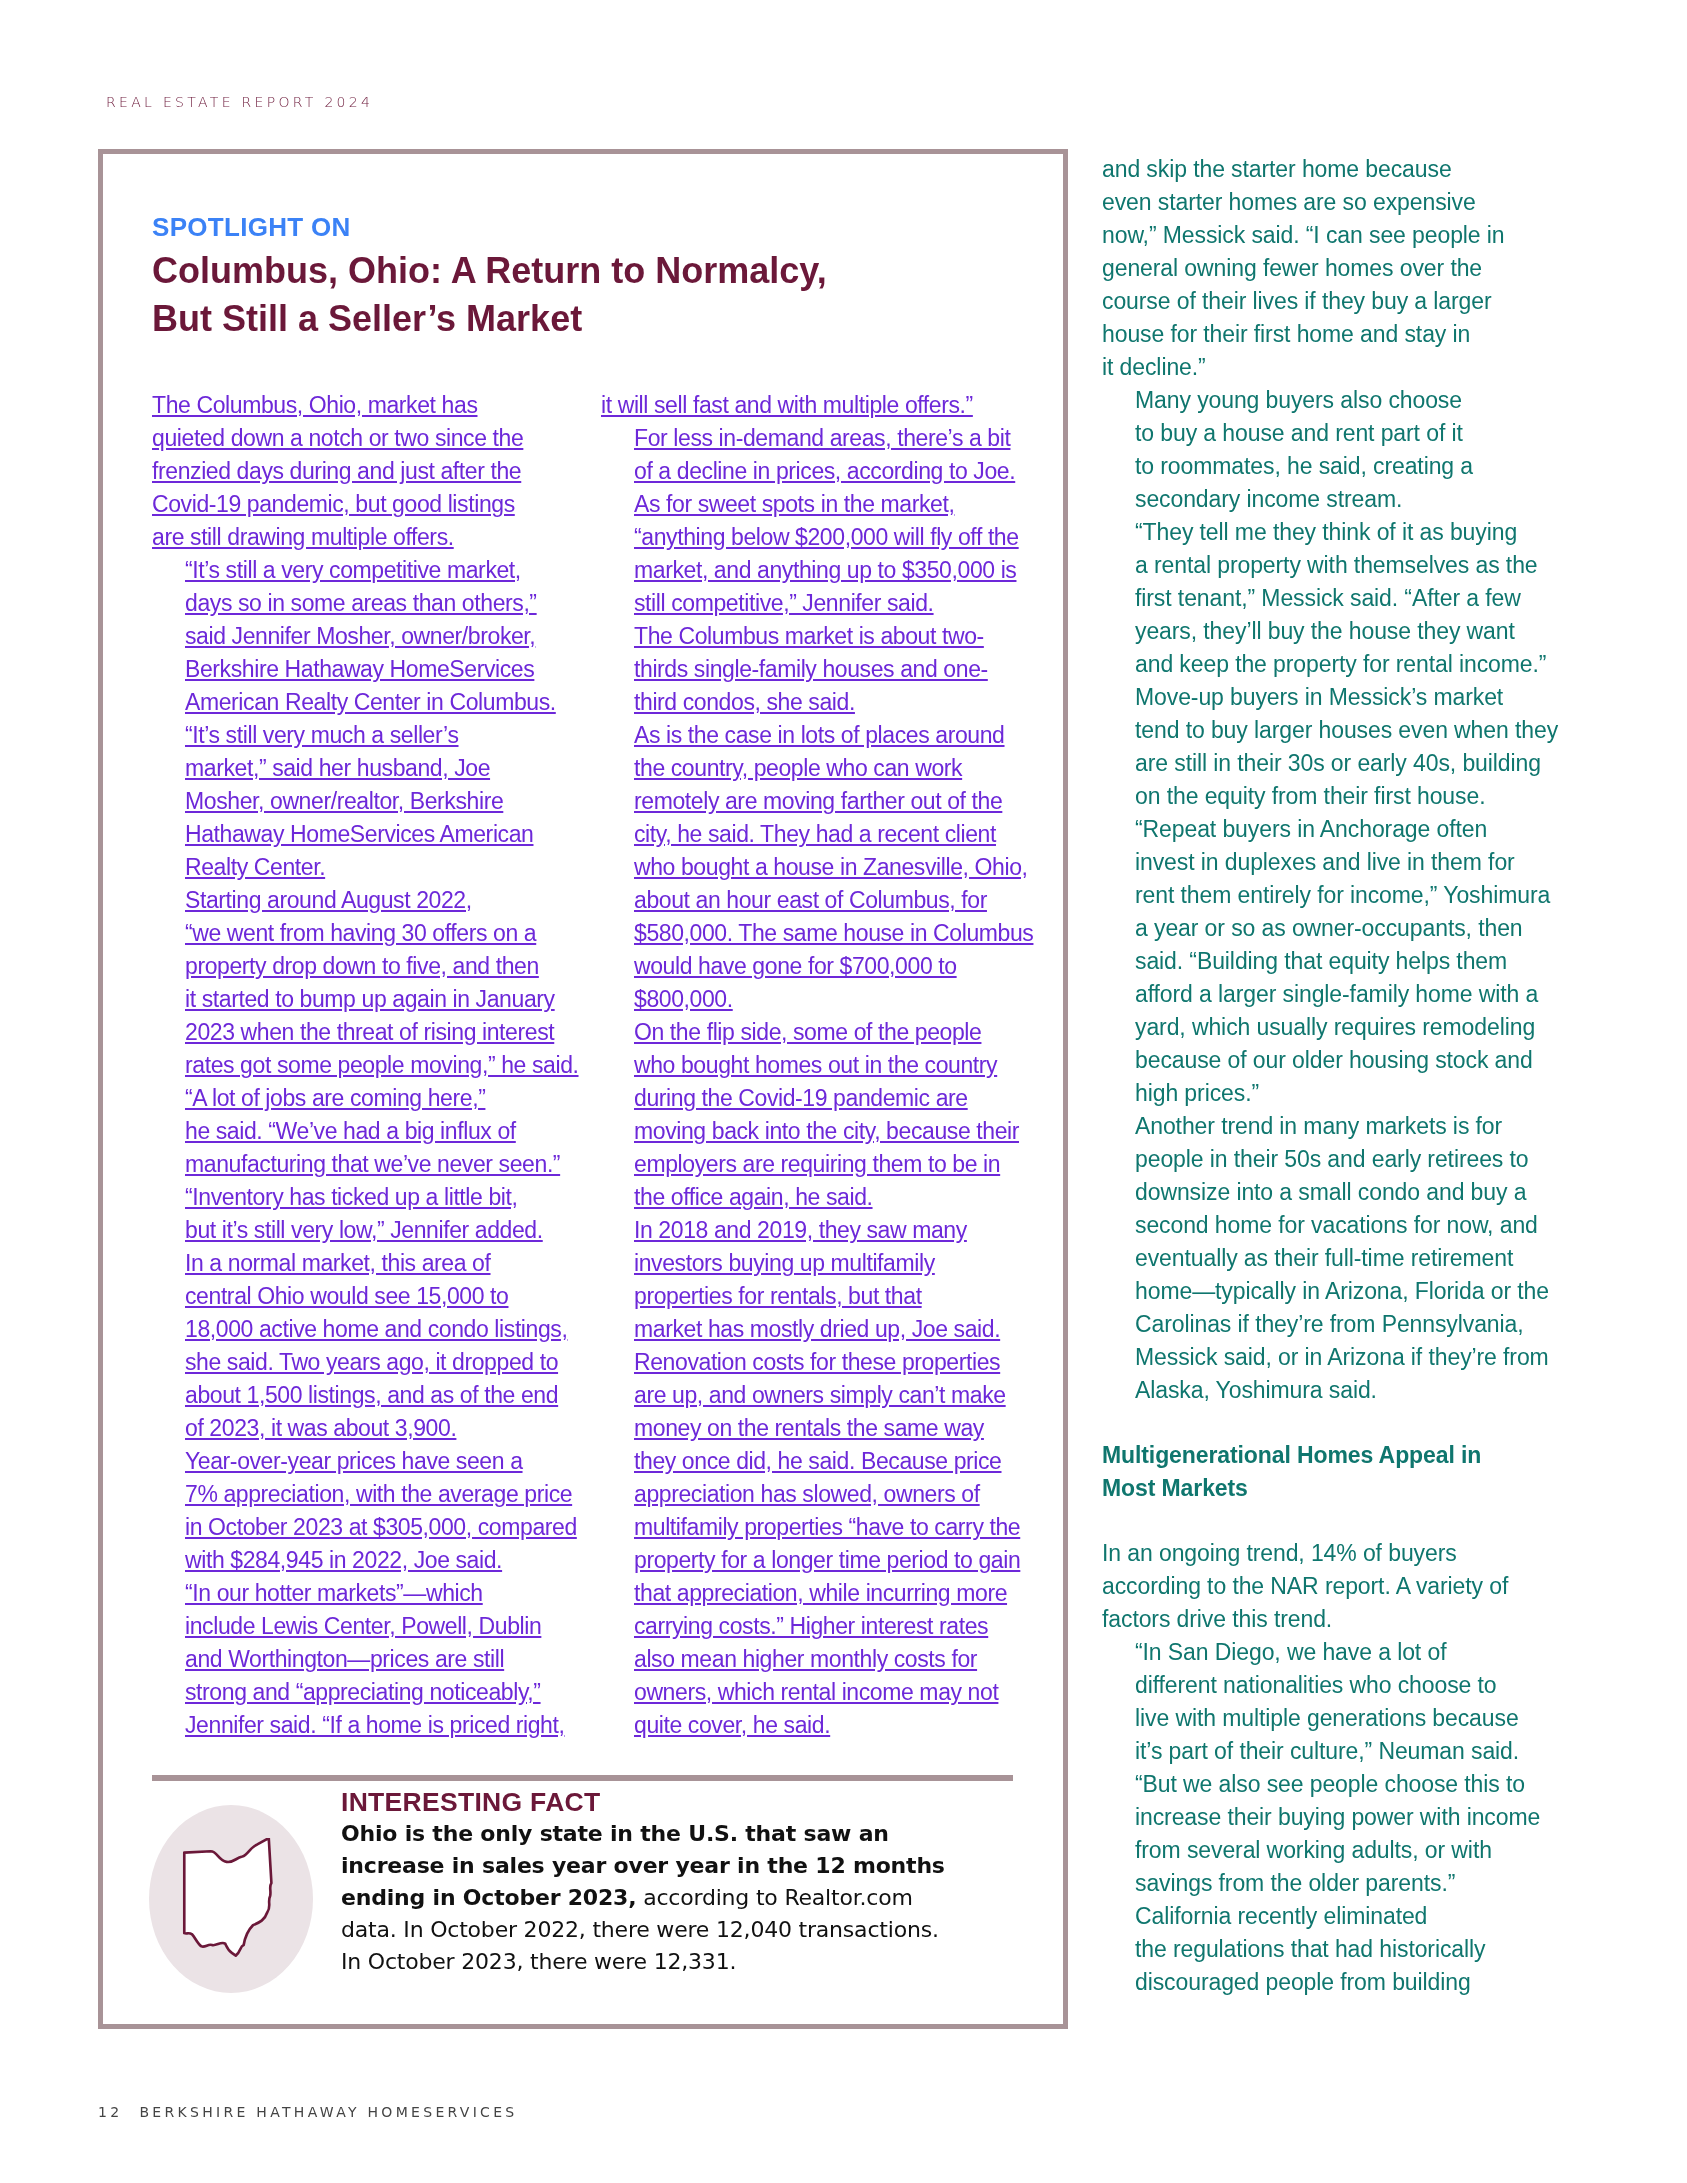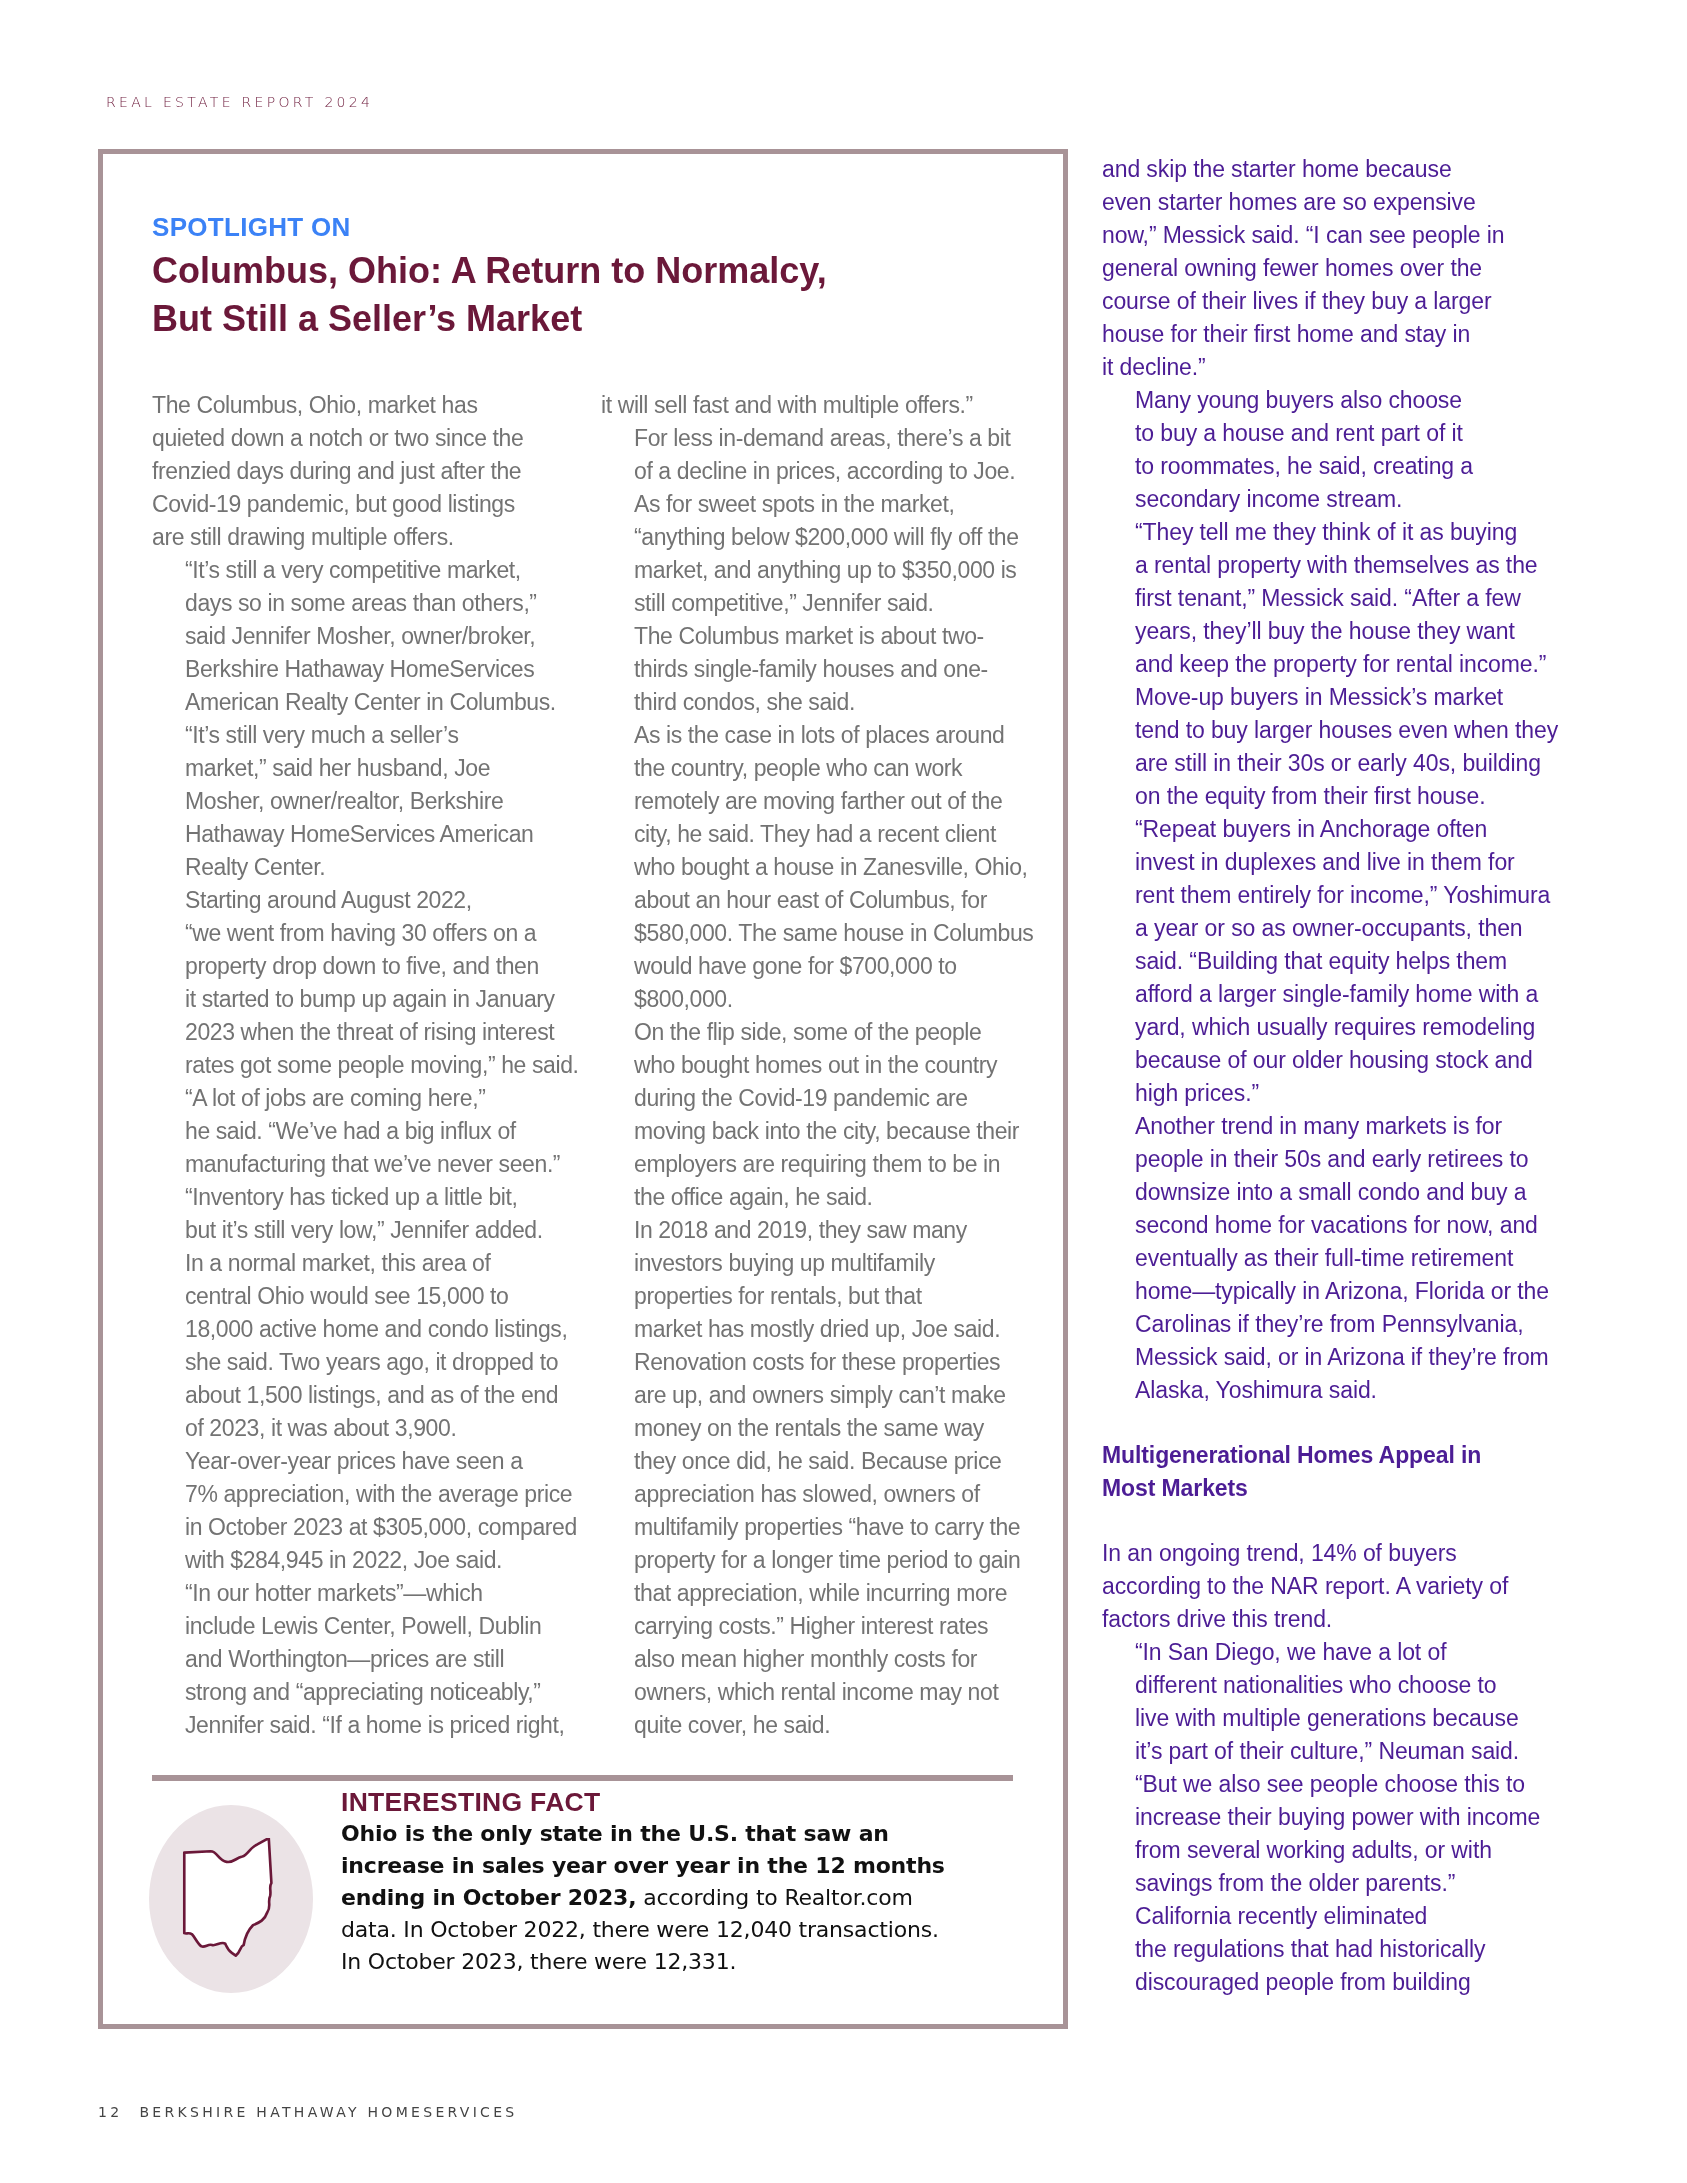--- a/index.html
+++ b/index.html
@@ -9,38 +9,38 @@
                   color:#6b1839; font-family:"DejaVu Sans", sans-serif; font-weight:300;margin-left:8px; }
   .footer { position:absolute; left:98px; top:2104px; font-size:14px; letter-spacing:3.3px;
             color:#444; font-family:"DejaVu Sans", sans-serif; }
   .footer .pg { margin-right:17px; }
   .box { position:absolute; left:98px; top:149px; width:960px; height:1870px;
          border:5.3px solid #a89397; box-sizing:content-box; }
   .kicker { position:absolute; left:49px; top:58px; font-size:26px; font-weight:bold;
             color:#3b82f6; letter-spacing:0.3px; }
   .title { position:absolute; left:49px; top:93px; width:860px; font-size:36px; line-height:48px;
            font-weight:bold; color:#6b1839; }
-  .col { position:absolute; top:235px; font-size:23px; line-height:33px; color:#737373;
-         font-family:"Liberation Sans", sans-serif; letter-spacing:-0.4px; }
+  .col { position:absolute; top:235px; font-size:23px; line-height:33px; color:#6d28d9;
+         font-family:"Liberation Sans", sans-serif; letter-spacing:-0.4px;text-decoration:underline; }
   .col1 { left:49px; width:423px; }
   .col2 { left:498px; width:437px; }
   .col p { margin:0; }
   .col p.ind { text-indent:33px; }
   .line { display:block; white-space:nowrap; }
   .sep { position:absolute; left:49px; top:1621px; width:861px; height:6px; background:#a89397; }
   .fact-circle { position:absolute; left:46px; top:1651px; width:164px; height:188px;
                  border-radius:50%; background:#ebe3e6; }
   .fact-circle svg { position:absolute; left:30px; top:33px; }
   .fact-head { position:absolute; left:238px; top:1633px; font-size:26.5px; font-weight:bold; color:#6b1839;
                letter-spacing:0.3px; }
   .fact-body { position:absolute; left:238px; top:1664px; width:662px; font-size:22px; line-height:32px;
                color:#111; font-family:"DejaVu Sans", sans-serif; letter-spacing:-0.2px; }
   .fact-body b { font-weight:bold; }
   .rcol { position:absolute; left:1102px; top:153px; width:490px; font-size:23px; line-height:33px;
-          color:#4c1d95; letter-spacing:-0.1px; }
+          color:#0f766e; letter-spacing:-0.1px; }
   .rcol p { margin:0; }
   .rcol p.ind { text-indent:33px; }
   .rcol h3 { margin:32px 0 32px 0; font-size:23px; line-height:33px; font-weight:bold; }
 </style>
 </head>
 <body>
 
 <div class="running-head">REAL ESTATE REPORT 2024</div>
 
 <div class="box">

